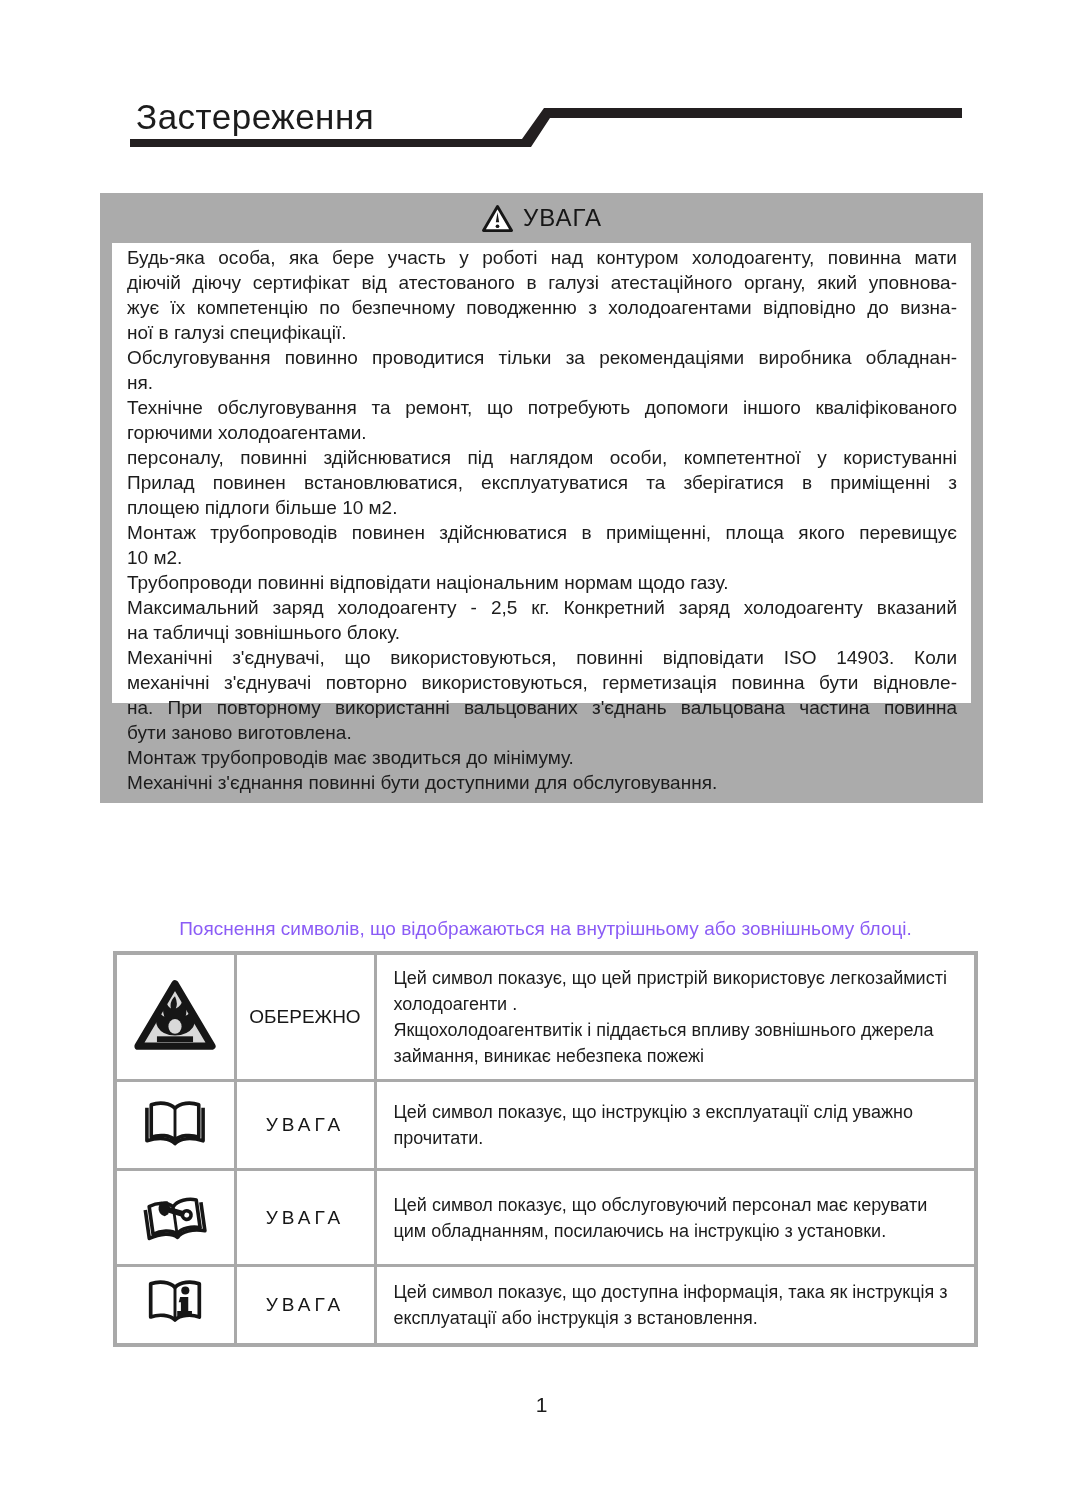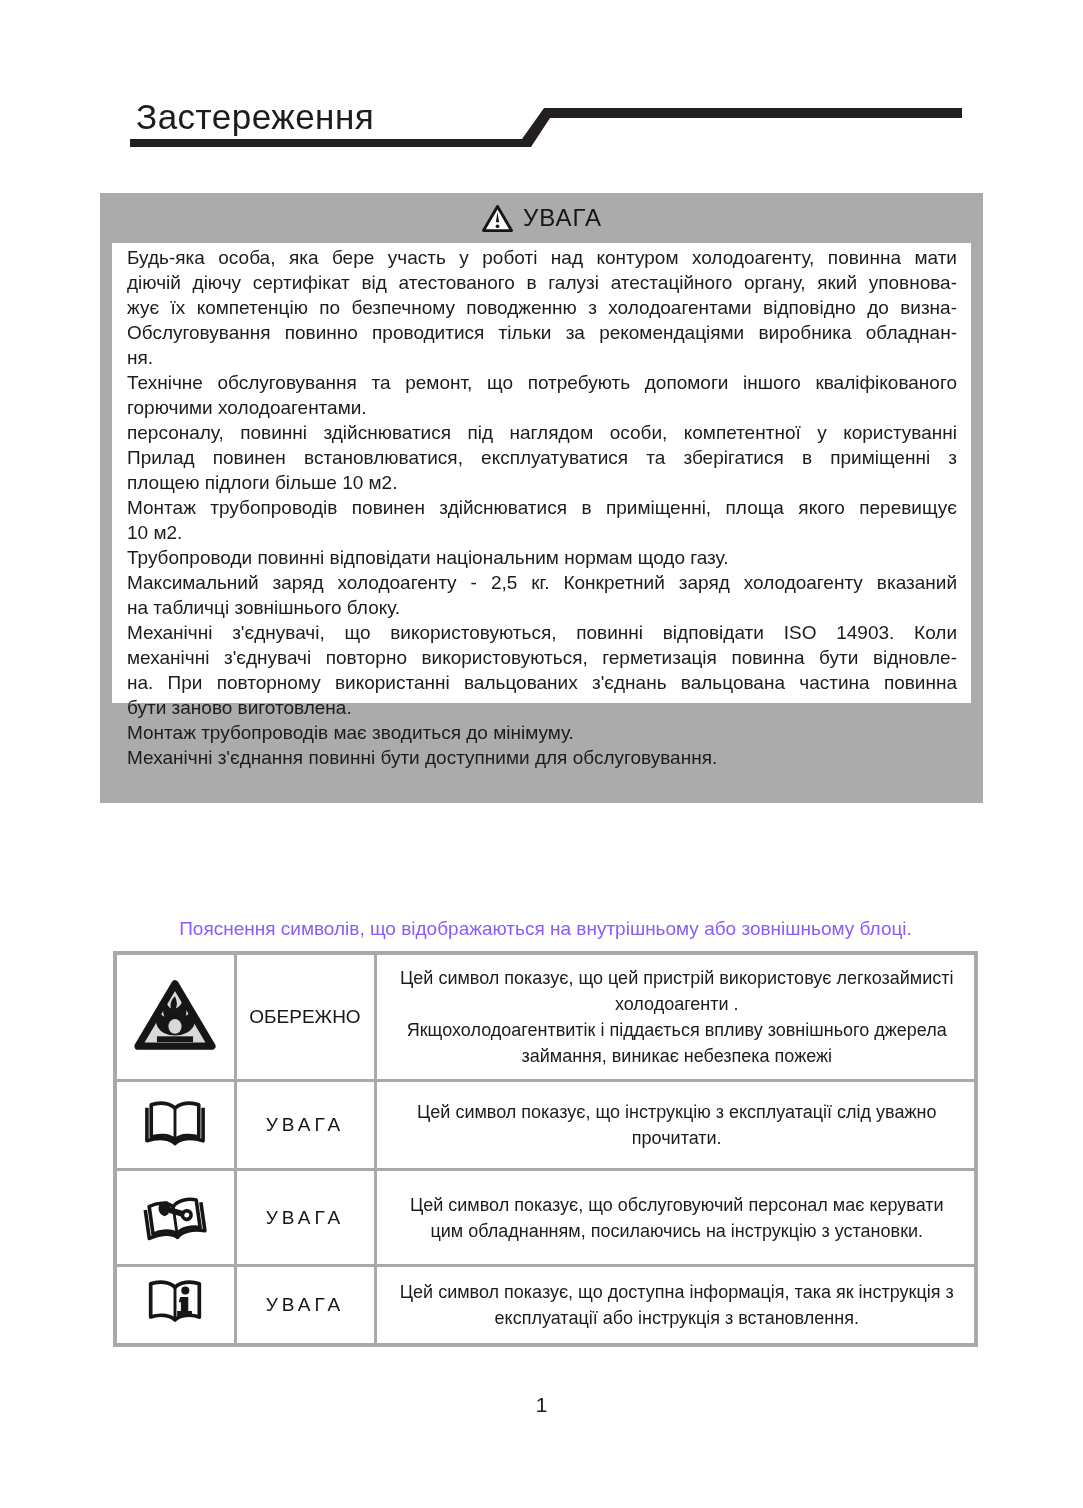--- a/index.html
+++ b/index.html
@@ -36,21 +36,21 @@
   .symbols-table{
     position:absolute;left:113px;top:951px;width:865px;
     border-collapse:collapse;table-layout:fixed;
   }
   .symbols-table td{border:3px solid #a9a9a9;box-sizing:border-box;}
   .symbols-table{border:4px solid #a9a9a9;}
   td.c-icon{width:120px;text-align:center;vertical-align:middle;}
   td.c-label{width:140px;text-align:center;vertical-align:middle;font-size:19px;color:#161616;}
   td.c-text{padding:10px 14px 10px 17px;vertical-align:middle;font-size:18px;line-height:26px;color:#1c1c1c;}
   .sp{letter-spacing:4px;}
-  .cellp{margin:0;text-align:center;}
+  .cellp{margin:0;}
   
   .page-number{
     position:absolute;left:100px;top:1393px;width:883px;text-align:center;
     font-size:21px;color:#1c1c1c;
   }
 </style>
 </head>
 <body>
 
 <div class="page">
@@ -66,20 +66,21 @@
         <path d="M17 2.5 L31.5 27.5 H2.5 Z" fill="#ffffff" stroke="#161616" stroke-width="3" stroke-linejoin="round"></path>
         <path d="M17 8.5 l1.7 10.5 h-3.4 Z" fill="#161616"></path>
         <circle cx="17" cy="23" r="1.9" fill="#161616"></circle>
       </svg>
       <span class="label">УВАГА</span>
     </div>
     <div class="warning-body">
       <div class="wline j">Будь-яка особа, яка бере участь у роботі над контуром холодоагенту, повинна мати</div>
       <div class="wline j">діючій діючу сертифікат від атестованого в галузі атестаційного органу, який уповнова-</div>
       <div class="wline j">жує їх компетенцію по безпечному поводженню з холодоагентами відповідно до визна-</div>
+      <div class="wline">ної в галузі специфікації.</div>
       <div class="wline j">Обслуговування повинно проводитися тільки за рекомендаціями виробника обладнан-</div>
       <div class="wline">ня.</div>
       <div class="wline j">Технічне обслуговування та ремонт, що потребують допомоги іншого кваліфікованого</div>
       <div class="wline">горючими холодоагентами.</div>
       <div class="wline j">персоналу, повинні здійснюватися під наглядом особи, компетентної у користуванні</div>
       <div class="wline j">Прилад повинен встановлюватися, експлуатуватися та зберігатися в приміщенні з</div>
       <div class="wline">площею підлоги більше 10 м2.</div>
       <div class="wline j">Монтаж трубопроводів повинен здійснюватися в приміщенні, площа якого перевищує</div>
       <div class="wline">10 м2.</div>
       <div class="wline">Трубопроводи повинні відповідати національним нормам щодо газу.</div>

